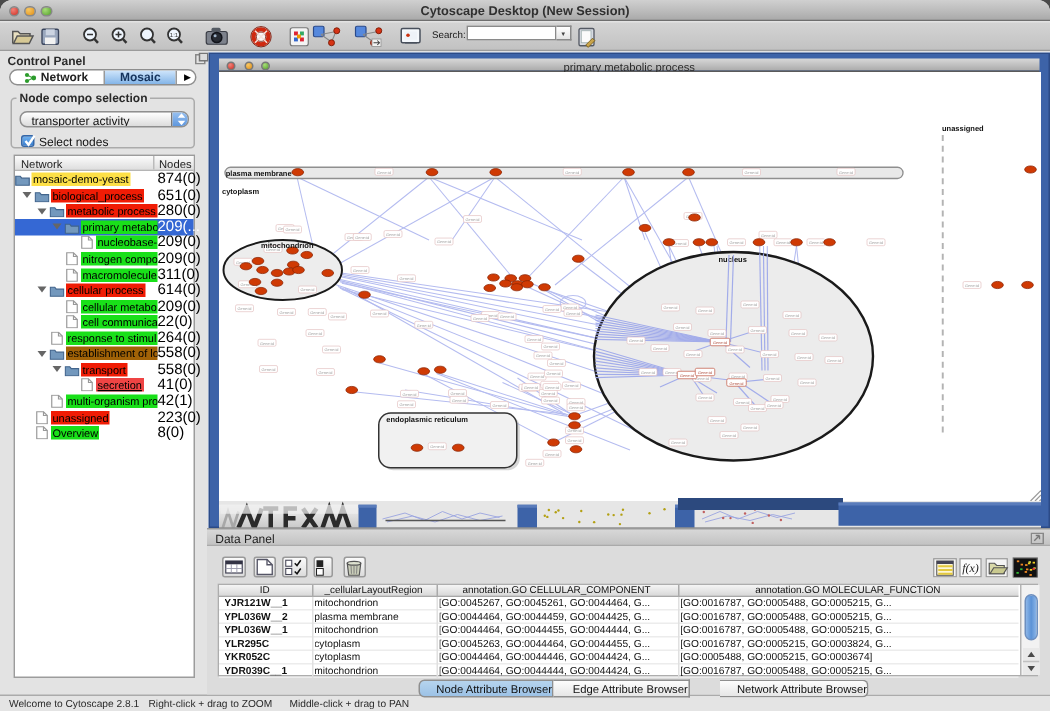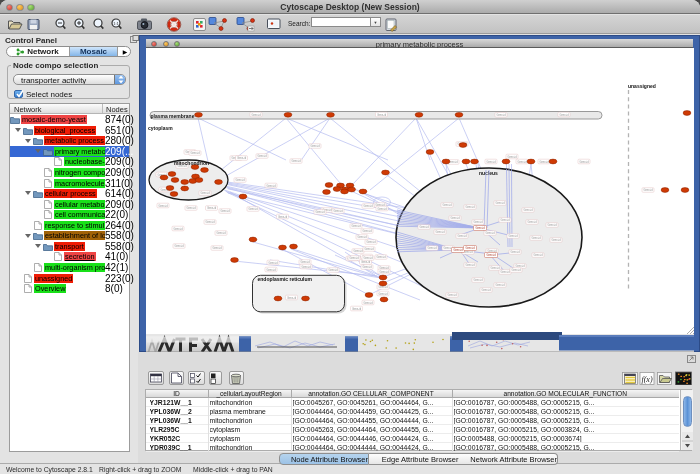--- a/index.html
+++ b/index.html
@@ -637,21 +637,21 @@
     <div id="treepanel" class="abs">
       <div id="treehdr" class="abs">
         <div class="thd abs" style="left:4px">Network</div>
         <div class="thd abs" style="left:96px">Nodes</div>
         <div class="abs" style="left:92px;top:0;width:1px;height:9px;background:#bbb"></div>
       </div>
       <div class="trow abs" style="top:10.5px;">
         <svg class="abs" style="left:0px;top:1.5px" width="10" height="8" viewBox="0 0 10 8">
           <path d="M0.5 7.5 L0.5 1.5 L3.5 1.5 L4.5 2.8 L9.5 2.8 L9.5 7.5 Z" fill="#7398bd" stroke="#41648c" stroke-width="0.8"></path>
         </svg>
-        <div class="tlabel abs" style="left:11px;background:#ef4444;max-width:83.5px;">mosaic-demo-yeast</div>
+        <div class="tlabel abs" style="left:11px;background:#fde047;max-width:83.5px;">mosaic-demo-yeast</div>
         <div class="tcount abs">874(0)</div>
       </div>
       <div class="trow abs" style="top:21.05px;">
         <div class="arrow abs" style="left:4.5px;"></div>
         <svg class="abs" style="left:13px;top:1.5px" width="10" height="8" viewBox="0 0 10 8">
           <path d="M0.5 7.5 L0.5 1.5 L3.5 1.5 L4.5 2.8 L9.5 2.8 L9.5 7.5 Z" fill="#7398bd" stroke="#41648c" stroke-width="0.8"></path>
         </svg>
         <div class="tlabel abs" style="left:24px;background:#f01c05;max-width:70.5px;">biological_process</div>
         <div class="tcount abs">651(0)</div>
       </div>
@@ -774,20 +774,23 @@
         </svg>
         <div class="tlabel abs" style="left:24px;background:#19e019;max-width:70.5px;">Overview</div>
         <div class="tcount abs">8(0)</div>
       </div>
     </div>
     <div id="statusbar" class="abs"></div>
     <div class="status abs" style="left:6px">Welcome to Cytoscape 2.8.1</div>
     <div class="status abs" style="left:99px">Right-click + drag to ZOOM</div>
     <div class="status abs" style="left:193px">Middle-click + drag to PAN</div>
     <div id="datapanel" class="abs">
+      <div id="dptitle" class="abs">
+        <div id="dptitletext" class="abs">Data Panel</div>
+      </div>
       <svg class="abs" style="left:549px;top:3px" width="9" height="8" viewBox="0 0 9 8">
         <rect x="0.5" y="0.5" width="8" height="7" fill="none" stroke="#888" stroke-width="1"></rect>
         <path d="M2.5 5.5 L6 2 M6 2 l-2.5 0 M6 2 l0 2.5" stroke="#777" stroke-width="0.9" fill="none"></path>
       </svg>
       <div class="dpbtn abs" style="left:10px;width:16.5px;"></div>
       <div class="dpbtn abs" style="left:31px;width:15px;"></div>
       <div class="dpbtn abs" style="left:50.5px;width:16.5px;"></div>
       <div class="dpbtn abs" style="left:71px;width:13px;"></div>
       <div class="dpbtn abs" style="left:91px;width:15px;"></div>
       <svg class="abs" style="left:0;top:19px" width="562" height="14" viewBox="0 0 562 14">
@@ -899,13 +902,13 @@
             <rect x="0" y="0" width="11" height="18" fill="#e9e9e9"></rect>
             <path d="M5.5 2.5 L8 6 L3 6 Z" fill="#4a4a4a"></path>
             <path d="M5.5 15.5 L8 12 L3 12 Z" fill="#4a4a4a"></path>
             <line x1="0" y1="9" x2="11" y2="9" stroke="#c0c0c0"></line>
           </svg>
         </div>
       </div>
     </div>
     <div class="tabbtn abs" style="left:278.5px;width:90.5px;border-radius:4px 0 0 4px;background:linear-gradient(#b6d4ee,#9cc2e6);">Node Attribute Browser</div>
     <div class="tabbtn abs" style="left:369px;width:90.5px;border-left:none;">Edge Attribute Browser</div>
-    <div class="tabbtn abs" style="left:459px;width:99px;border-left:none;border-radius:0 4px 4px 0;">Network Attribute Browser</div>
+    <div class="tabbtn abs" style="left:480px;width:99px;border-left:none;border-radius:0 4px 4px 0;">Network Attribute Browser</div>
   </div>
 </body></html>

